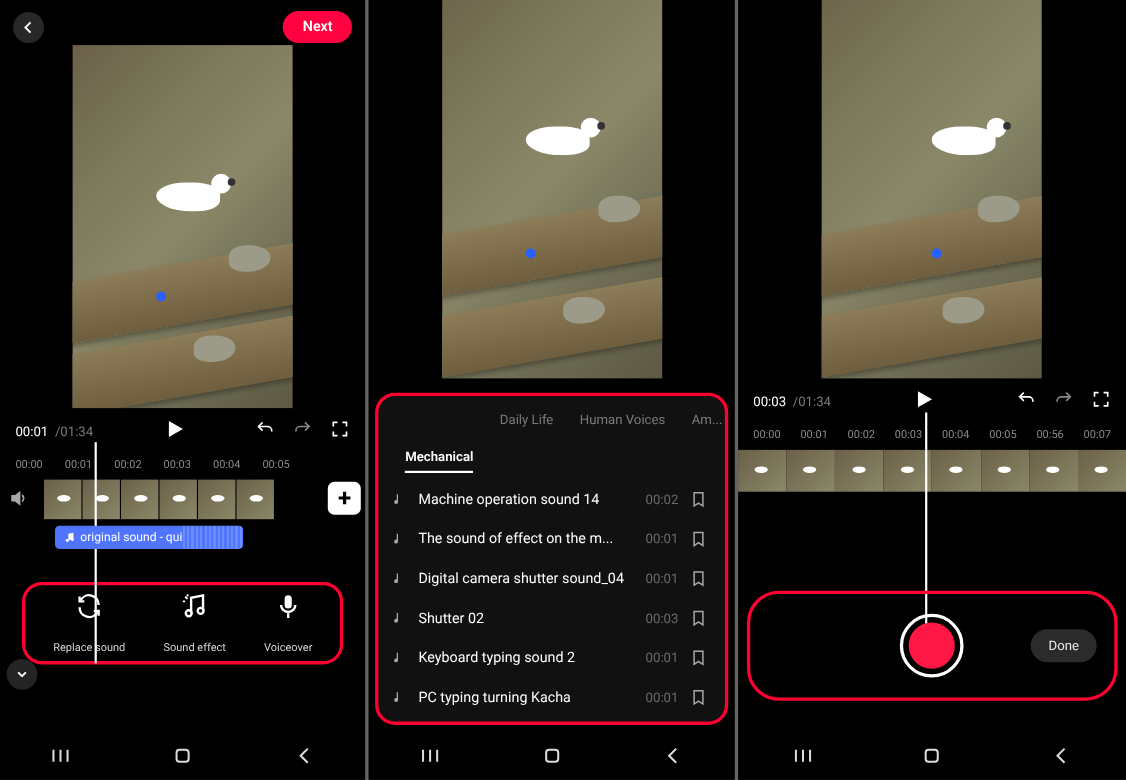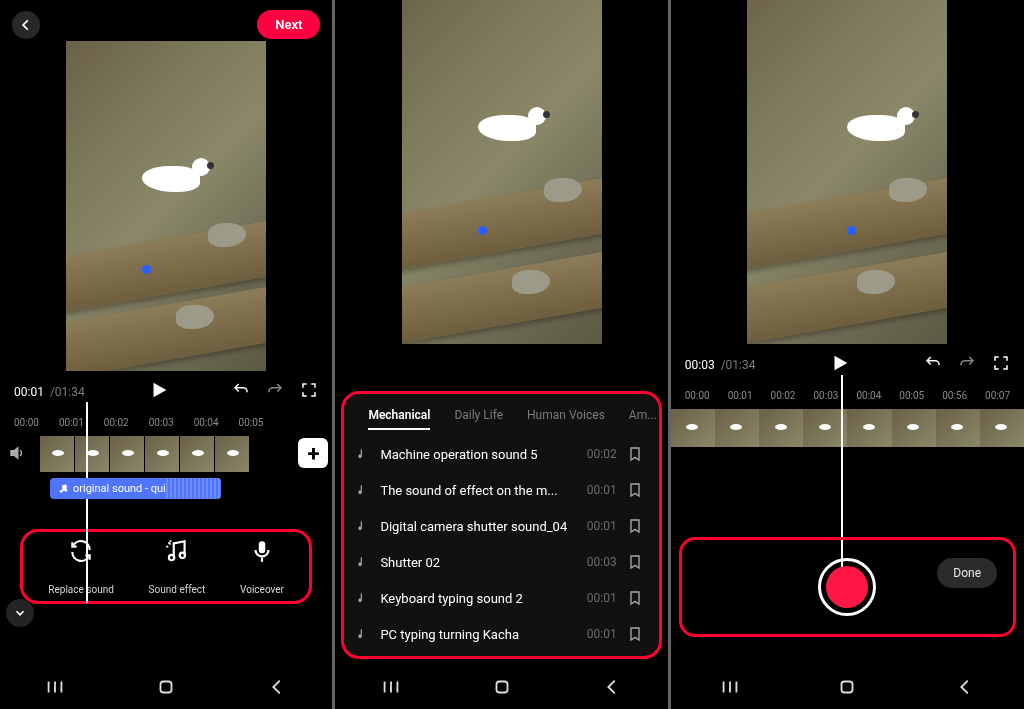--- a/index.html
+++ b/index.html
@@ -184,39 +184,39 @@
 
   
   .sheet {
     position:absolute; left:6px; right:6px; bottom:50px;
     background:#111; border-radius:18px;
     border:3px solid #ff0030;
     padding:8px 0 4px;
   }
   .tabs { display:flex; gap:24px; padding:6px 24px 8px; font-size:12px; }
   .tab { color:#7a7a7a; white-space:nowrap;}
-  .tab.active { color:#fff; font-weight:600; position:relative; }
+  .tab.active { color:#fff; font-weight:600; position:relative;margin-top:34px; }
   .tab.active::after {
     content:""; position:absolute; left:0; right:0; bottom:-8px; height:2px; background:#fff;
   }
   .sfx-list { padding:6px 4px 0; }
   .sfx-row {
     display:flex; align-items:center; padding:10px 12px 10px 8px;
     gap:10px;
   }
   .note { width:14px; color:#aaa;}
   .sfx-title { flex:1; font-size:13px; color:#fff; white-space:nowrap; overflow:hidden; text-overflow:ellipsis;}
   .sfx-dur { font-size:12px; color:#6a6a6a; margin-left:6px;}
   .bm { width:16px; color:#aaa; }
 
   
   .record-wrap {
-    border:3px solid #ff0030; border-radius:16px;
+    border:3px solid #ff0030; border-radius:29px;
     margin:90px 8px 16px; padding:18px 10px;
-    display:flex; align-items:flex-start; justify-content:center;
+    display:flex; align-items:center; justify-content:center;
     position:relative;
   }
   .rec-outer {
     width:58px; height:58px; border-radius:50%;
     border:3px solid #fff;
     display:flex; align-items:center; justify-content:center;
   }
   .rec-inner {
     width:42px; height:42px; border-radius:50%;
     background:#ff1845;
@@ -396,21 +396,21 @@
       <div class="tab active">Mechanical</div>
       <div class="tab">Daily Life</div>
       <div class="tab">Human Voices</div>
       <div class="tab">Am...</div>
     </div>
     <div class="sfx-list">
       <div class="sfx-row">
         <svg class="note" viewBox="0 0 24 24" fill="currentColor">
             <path d="M10 4v12a3 3 0 11-2-2.8V4h2z"></path>
           </svg>
-        <span class="sfx-title">Machine operation sound 5</span>
+        <span class="sfx-title">Machine operation sound 14</span>
           <span class="sfx-dur">00:02</span>
         <svg class="bm" viewBox="0 0 24 24" fill="none" stroke="currentColor" stroke-width="2">
             <path d="M6 3h12v18l-6-4-6 4z"></path>
           </svg>
       </div>
       <div class="sfx-row">
         <svg class="note" viewBox="0 0 24 24" fill="currentColor">
             <path d="M10 4v12a3 3 0 11-2-2.8V4h2z"></path>
           </svg>
         <span class="sfx-title">The sound of effect on the m...</span>

